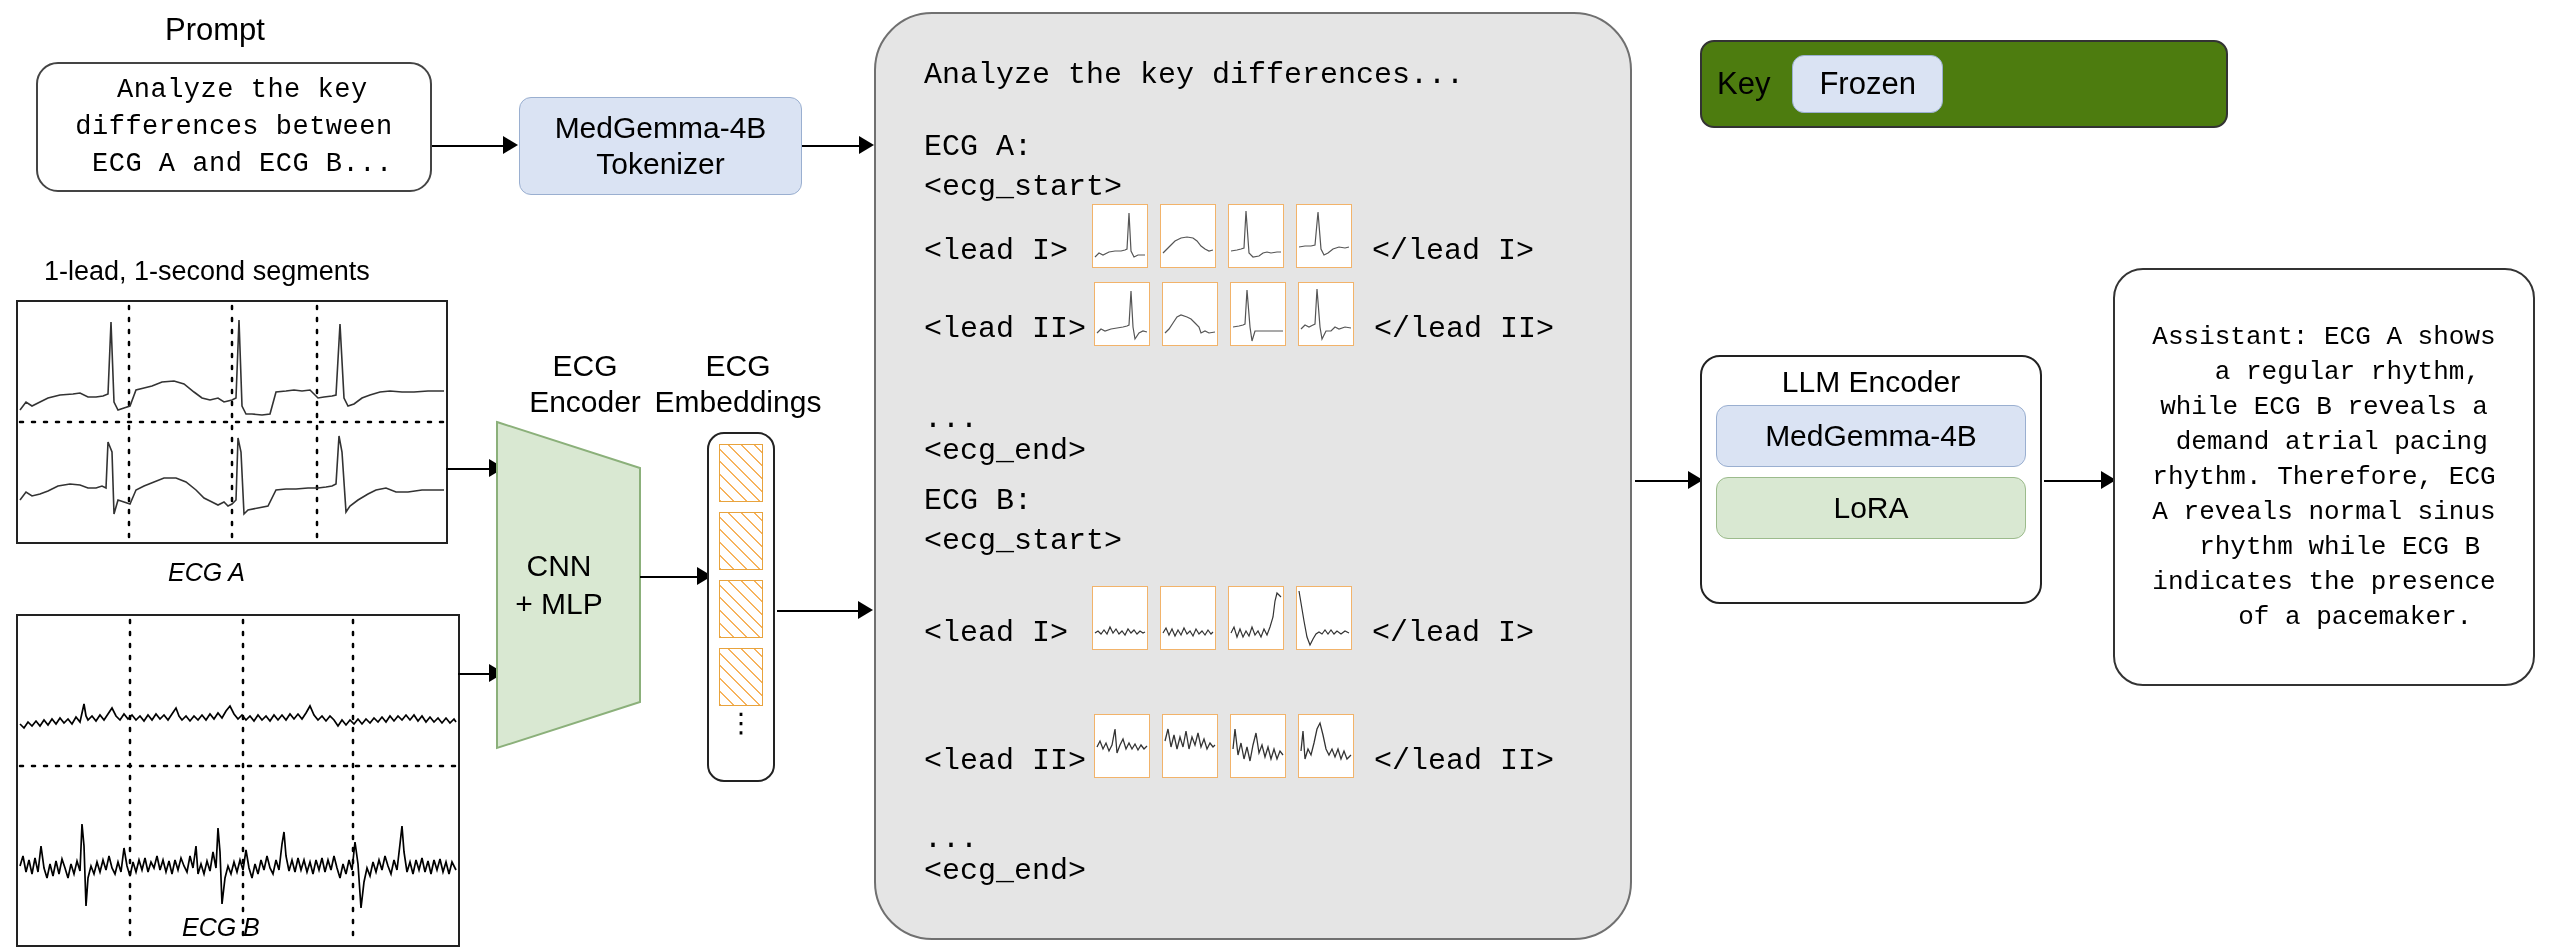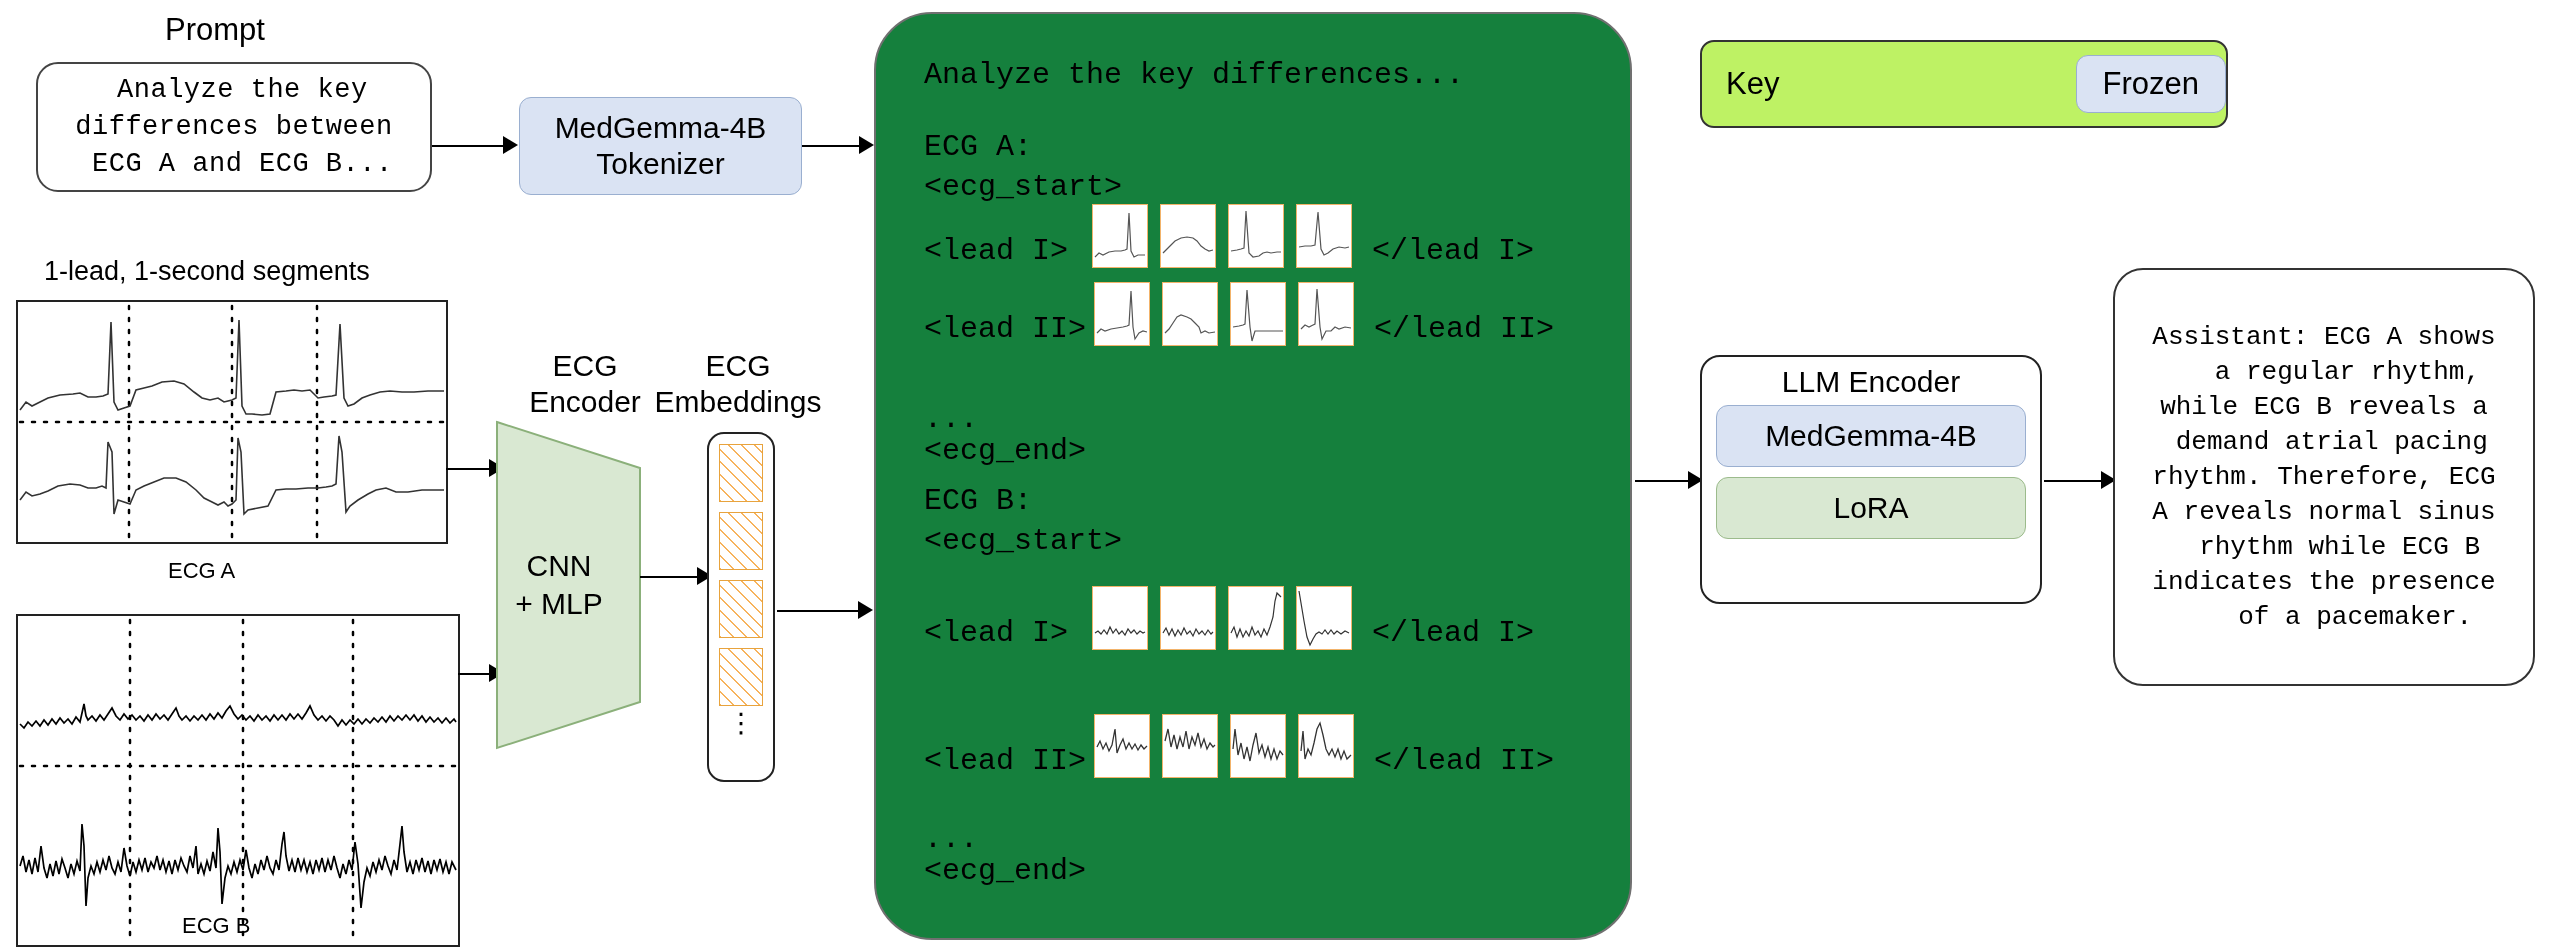--- a/index.html
+++ b/index.html
@@ -18,21 +18,21 @@
   
   #tokenizer-box{position:absolute;left:519px;top:97px;width:281px;height:96px;
     background:#dae3f3;border:1.5px solid #9aafd0;border-radius:12px;
     display:flex;align-items:center;justify-content:center;}
   #tokenizer-text{font-size:30px;line-height:36px;text-align:center;}
 
   
   .ecg-panel{position:absolute;border:2px solid #222;background:#fff;overflow:hidden;}
   #ecg-a-panel{left:16px;top:300px;width:428px;height:240px;}
   #ecg-b-panel{left:16px;top:614px;width:440px;height:329px;}
-  .ecg-caption{font-size:22px;}
+  .ecg-caption{font-size:25px;font-style:italic;}
   #ecg-seg-title{left:44px;top:256px;font-size:27px;}
   #ecg-a-caption{left:168px;top:558px;}
   #ecg-b-caption{left:182px;top:913px;}
   .ecg-svg{display:block;width:100%;height:100%;}
 
   
   #encoder-wrap{position:absolute;left:495px;top:420px;width:165px;height:330px;}
   #encoder-label{left:585px;top:348px;font-size:30px;line-height:36px;text-align:center;
     transform:translateX(-50%);}
   #encoder-text{position:absolute;left:0;top:0;width:128px;height:330px;
@@ -45,32 +45,32 @@
   #emb-box{position:absolute;left:707px;top:432px;width:68px;height:350px;
     border:2.5px solid #222;border-radius:17px;background:#fff;
     display:flex;flex-direction:column;align-items:center;padding-top:10px;box-sizing:border-box;}
   .emb-cell{width:42px;height:56px;margin-bottom:10px;
     border:1.5px solid #e8a33d;background:
       repeating-linear-gradient(45deg,#f7b35c 0px,#f7b35c 1.4px,#ffffff 1.4px,#ffffff 9px);}
   #emb-dots{font-size:27px;line-height:10px;color:#000;margin-top:2px;}
 
   
   #token-panel{position:absolute;left:874px;top:12px;width:758px;height:928px;
-    background:#15803d;border:2px solid #707070;border-radius:58px;box-sizing:border-box;}
+    background:#e5e5e5;border:2px solid #707070;border-radius:58px;box-sizing:border-box;}
   .tok-line{position:absolute;font-family:"Liberation Mono",monospace;font-size:30px;
     white-space:pre;letter-spacing:0px;}
   .lead-row{position:absolute;display:flex;align-items:flex-end;}
   .lead-tag{font-family:"Liberation Mono",monospace;font-size:30px;white-space:pre;}
   .thumb{width:54px;height:62px;border:1.5px solid #f2b36a;background:#fff;margin:0 6px;}
   .thumb svg{display:block;width:100%;height:100%;}
 
   
   #key-box{position:absolute;left:1700px;top:40px;width:528px;height:88px;
-    border:2.5px solid #333;border-radius:14px;background:#bef264;
-    display:flex;align-items:center;gap:22px;padding-left:24px;box-sizing:border-box;justify-content:space-between;}
+    border:2.5px solid #333;border-radius:14px;background:#4d7c0f;
+    display:flex;align-items:center;gap:22px;padding-left:15px;box-sizing:border-box;}
   #key-label{font-size:31px;}
   .pill{border-radius:12px;font-size:31px;padding:10px 26px;}
   .pill.train{background:#d9e8d2;border:1.5px solid #9cbb8c;}
   .pill.frozen{background:#dae3f3;border:1.5px solid #9aafd0;}
 
   
   #llm-box{position:absolute;left:1700px;top:355px;width:342px;height:249px;
     border:2.5px solid #222;border-radius:20px;background:#fff;box-sizing:border-box;
     display:flex;flex-direction:column;align-items:center;padding:8px 14px;}
   #llm-title{font-size:30px;margin-bottom:6px;}

